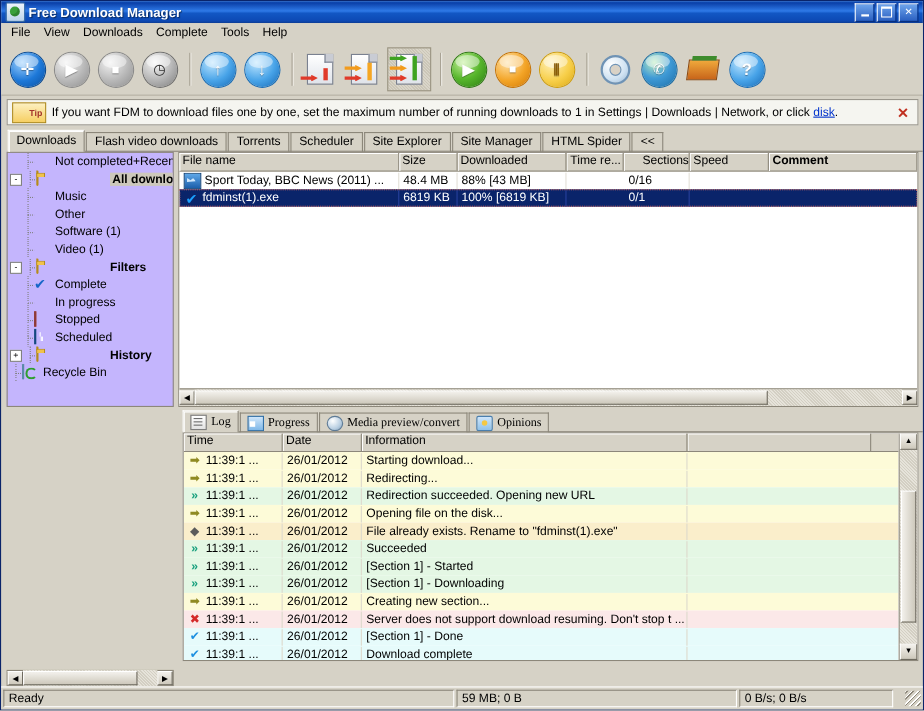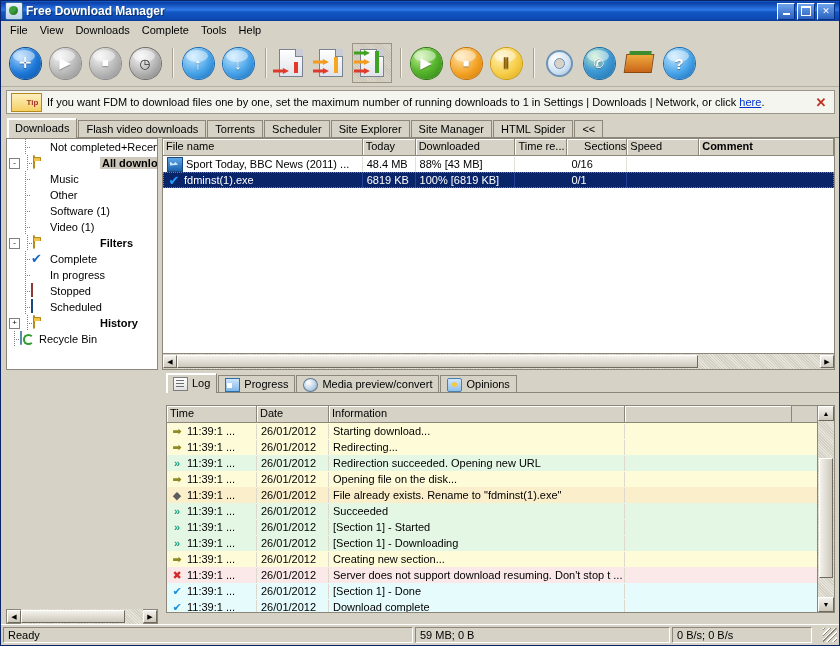--- a/index.html
+++ b/index.html
@@ -100,21 +100,21 @@
   .tabrow{display:flex;align-items:flex-end;height:19px;margin:5px 0 0 6px;position:relative;}
   .tab{height:17px;line-height:16px;padding:0 7px;font-size:11px;background:#d6d2c6;
     border:1px solid #8c877a;border-bottom:none;margin-right:1px;white-space:nowrap;}
   .tab.active{height:19px;line-height:18px;background:#d6d2c6;font-weight:normal;
     border-color:#fff #8c877a #d6d2c6 #fff;position:relative;z-index:3;
     box-shadow:inset 1px 1px 0 #fff;}
   .tabline{position:absolute;left:0;right:0;bottom:0;height:1px;background:#8c877a;z-index:1;}
 
   
   .main{display:flex;margin:0 4px 0 5px;height:232px;}
-  .tree{width:152px;background:#ffffff;border:1px solid #8c877a;box-sizing:border-box;
+  .tree{width:152px;background:#c4b5fd;border:1px solid #8c877a;box-sizing:border-box;
     position:relative;overflow:hidden;}
   .tnode{display:flex;align-items:center;height:16px;padding-left:2px;white-space:nowrap;font-size:11px;}
   .tpm{width:9px;height:9px;border:1px solid #808080;background:#fff;font-size:8px;line-height:7px;
     text-align:center;margin-right:2px;color:#000;font-family:"Liberation Sans",sans-serif;flex:none;}
   .tspace{width:11px;flex:none;}
   .dots{width:11px;height:16px;flex:none;position:relative;}
   .dots:before{content:"";position:absolute;left:5px;top:0;bottom:0;width:1px;
     background:repeating-linear-gradient(to bottom,#808080 0 1px,transparent 1px 2px);}
   .dots.h:after{content:"";position:absolute;left:5px;top:8px;right:0;height:1px;
     background:repeating-linear-gradient(to right,#808080 0 1px,transparent 1px 2px);}
@@ -162,39 +162,39 @@
   .hscroll{height:15px;background:#d6d2c6;border-top:1px solid #8c877a;display:flex;align-items:center;flex:none;}
   .sbbtn{width:14px;height:13px;background:linear-gradient(#f3f1ec,#cdc8bb);
     border:1px solid #fff;border-right-color:#6e6a5f;border-bottom-color:#6e6a5f;
     display:flex;align-items:center;justify-content:center;font-size:7px;box-sizing:border-box;flex:none;}
   .sbtrack{flex:1;height:15px;
     background-image:repeating-linear-gradient(45deg,#e6e3da 0 1px,#d3cfc3 1px 2px);position:relative;}
   .sbthumb{height:13px;margin-top:1px;background:linear-gradient(#f3f1ec,#cdc8bb);
     border:1px solid #fff;border-right-color:#6e6a5f;border-bottom-color:#6e6a5f;box-sizing:border-box;}
 
   
-  .btabrow{display:flex;align-items:flex-end;height:19px;margin:4px 0 0 165px;position:relative;}
+  .btabrow{display:flex;align-items:flex-end;height:19px;margin:4px 0 0 165px;position:relative;font-family:Liberation Serif, serif;}
   .btab{height:17px;line-height:15px;padding:0 6px;font-size:11px;background:#d6d2c6;
     border:1px solid #8c877a;border-bottom:none;margin-right:1px;display:flex;align-items:center;gap:4px;}
   .btab.active{height:19px;background:#d6d2c6;border-color:#fff #8c877a #d6d2c6 #fff;
     position:relative;z-index:3;box-shadow:inset 1px 1px 0 #fff;}
   .bti{width:13px;height:12px;flex:none;}
   .bti.log{background:linear-gradient(#fff,#e2e2e2);border:1px solid #7d7d7d;position:relative;}
   .bti.log:after{content:"";position:absolute;left:2px;top:2px;width:8px;height:1px;background:#6d6d6d;
     box-shadow:0 3px 0 #6d6d6d,0 6px 0 #6d6d6d;}
   .bti.prog{background:linear-gradient(#cfe6fb,#7fb8e8);border:1px solid #2f6fa8;position:relative;}
   .bti.prog:after{content:"";position:absolute;left:1px;top:4px;width:5px;height:5px;background:#fff;}
   .bti.media{border-radius:50%;background:radial-gradient(circle at 35% 30%,#fff,#b9cfe2 60%,#7e9ab4);
     border:1px solid #5e7b96;}
   .bti.opin{background:linear-gradient(#cfe6fb,#8fc2ea);border:1px solid #4a7fae;border-radius:2px;
     position:relative;}
   .bti.opin:after{content:"";position:absolute;left:4px;top:3px;width:5px;height:5px;border-radius:50%;
     background:#f5c842;}
 
-  .logpane{margin:12px 4px 0 165px;border:1px solid #8c877a;background:#fff;box-sizing:border-box;
+  .logpane{margin:0 4px 0 165px;border:1px solid #8c877a;background:#fff;box-sizing:border-box;
     height:208px;display:flex;overflow:hidden;}
   .logbody{flex:1;display:flex;flex-direction:column;overflow:hidden;}
   .logrows{flex:1;overflow:hidden;}
   .lrow{display:flex;height:16px;align-items:center;}
   .lcell{font-size:11px;line-height:15px;box-sizing:border-box;white-space:nowrap;overflow:hidden;}
   .lic{width:20px;text-align:center;flex:none;font-size:11px;line-height:14px;font-weight:bold;}
   .vsb{width:16px;background:#d6d2c6;border-left:1px solid #8c877a;
     display:flex;flex-direction:column;flex:none;}
   .vsbtrack{flex:1;background-image:repeating-linear-gradient(45deg,#e6e3da 0 1px,#d3cfc3 1px 2px);
     position:relative;}
@@ -328,21 +328,21 @@
     </div>
     <div class="tb">
       <div class="circ c-sky">
           <span class="glyph">?</span>
         </div>
     </div>
   </div>
 
   <div class="tipbar">
     <div class="tipico">Tip</div>
-    <div class="tiptxt"><span>If you want FDM to download files one by one, set the maximum number of running downloads to 1 in Settings | Downloads | Network, or click </span><a href="#">here</a><span>.</span></div>
+    <div class="tiptxt"><span>If you want FDM to download files one by one, set the maximum number of running downloads to 1 in Settings | Downloads | Network, or click </span><a href="#">disk</a><span>.</span></div>
     <div class="tipclose">✕</div>
   </div>
 
   <div class="tabrow">
     <div class="tabline"></div>
     <div class="tab active">Downloads</div>
     <div class="tab">Flash video downloads</div>
     <div class="tab">Torrents</div>
     <div class="tab">Scheduler</div>
     <div class="tab">Site Explorer</div>
@@ -429,21 +429,21 @@
         <div class="tnode">
           <span class="dots h"></span>
           <span class="tico"><span class="ico-recycle"></span></span>
           <span class="tlabel">Recycle Bin</span>
         </div>
       </div>
 
     <div class="dlpane">
       <div class="hdrrow" id="dlhdr">
           <div class="hcell" style="width: 200px;">File name</div>
-          <div class="hcell" style="width: 53px;">Today</div>
+          <div class="hcell" style="width: 53px;">Size</div>
           <div class="hcell" style="width: 100px;">Downloaded</div>
           <div class="hcell" style="width: 52px;">Time re...</div>
           <div class="hcell" style="width: 60px; text-align: right;">Sections</div>
           <div class="hcell" style="width: 72px;">Speed</div>
           <div class="hcell" style="width: 135px; font-weight: bold;">Comment</div>
         </div>
       <div class="dlrows" id="dlrows">
           <div class="dlrow">
             <div class="dcell b" style="width:200px;display:flex;align-items:center;padding-left:2px">
               <span class="rowico video"></span>

